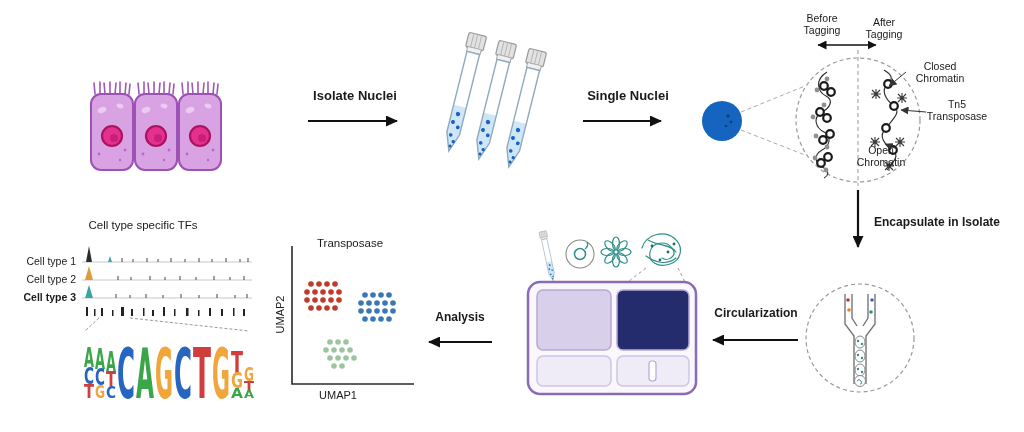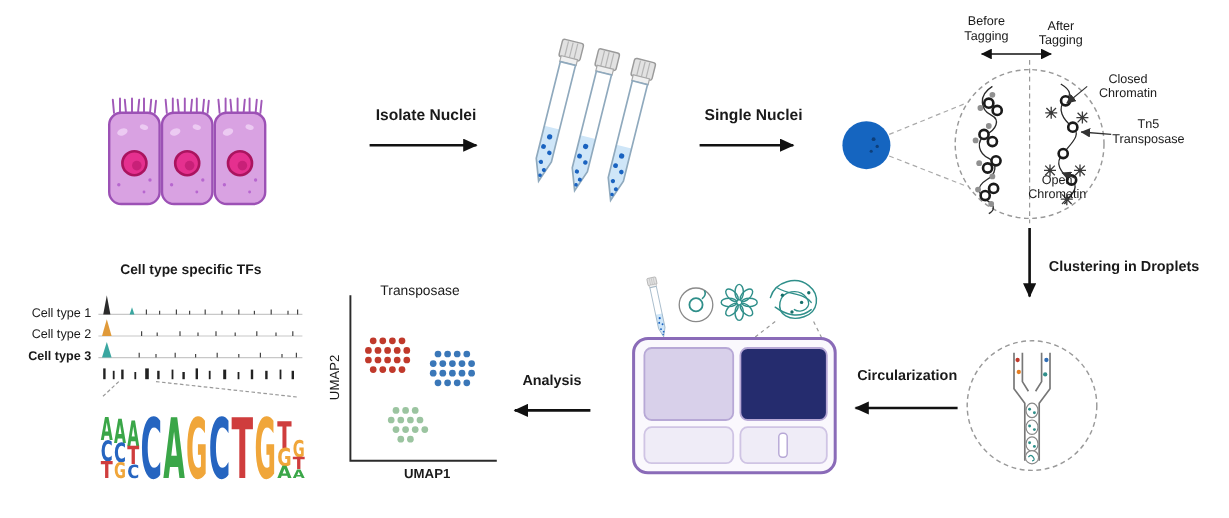--- a/index.html
+++ b/index.html
@@ -389,37 +389,37 @@
           <text x="231" y="398" font-size="13.9" fill="#3aa648" textLength="12" lengthAdjust="spacingAndGlyphs" font-family="DejaVu Sans, sans-serif" font-weight="bold">A</text>
           <text x="244" y="381" font-size="19.4" fill="#f0a63a" textLength="10" lengthAdjust="spacingAndGlyphs" font-family="DejaVu Sans, sans-serif" font-weight="bold">G</text>
           <text x="244" y="391" font-size="13.9" fill="#cf3d3d" textLength="10" lengthAdjust="spacingAndGlyphs" font-family="DejaVu Sans, sans-serif" font-weight="bold">T</text>
           <text x="244" y="398" font-size="9.7" fill="#3aa648" textLength="10" lengthAdjust="spacingAndGlyphs" font-family="DejaVu Sans, sans-serif" font-weight="bold">A</text>
         </g>
   </g>
 </svg>
 
 <div class="lbl bold f13 center" style="left:300px;top:88px;width:110px;">Isolate Nuclei</div>
 <div class="lbl bold f13 center" style="left:572px;top:88px;width:112px;">Single Nuclei</div>
-<div class="lbl bold f12" style="left:874px;top:215px;width:150px;">Clustering in Droplets</div>
+<div class="lbl bold f12" style="left:874px;top:215px;width:150px;">Encapsulate in Isolate</div>
 <div class="lbl bold f12 center" style="left:706px;top:306px;width:100px;">Circularization</div>
 <div class="lbl bold f12 center" style="left:428px;top:310px;width:64px;text-align:center;">Analysis</div>
 
 <div class="lbl f105 center" style="left:794px;top:12px;width:56px;">Before
 Tagging</div>
 <div class="lbl f105 center" style="left:858px;top:16px;width:52px;">After
 Tagging</div>
 <div class="lbl f105 center" style="left:906px;top:60px;width:68px;">Closed
 Chromatin</div>
 <div class="lbl f105 center" style="left:918px;top:98px;width:78px;">Tn5
 Transposase</div>
 <div class="lbl f105 center" style="left:848px;top:144px;width:66px;">Open
 Chromatin</div>
 
-<div class="lbl f115 center" style="left:84px;top:219px;width:150px;font-weight:bold;">Cell type specific TFs</div>
+<div class="lbl f115 center" style="left:68px;top:219px;width:150px;">Cell type specific TFs</div>
 <div class="lbl f105 right" style="left:6px;top:255px;width:70px;">Cell type 1</div>
 <div class="lbl f105 right" style="left:6px;top:273px;width:70px;">Cell type 2</div>
 <div class="lbl f105 right" style="left:6px;top:291px;width:70px;font-weight:bold;">Cell type 3</div>
 
 <div class="lbl f115 center" style="left:304px;top:237px;width:92px;">Transposase</div>
-<div class="lbl f11 center" style="left:318px;top:389px;width:76px;font-weight:bold;">UMAP1</div>
+<div class="lbl f11 center" style="left:300px;top:389px;width:76px;">UMAP1</div>
 <div class="lbl f11 center rot" style="left:250px;top:308px;width:60px;">UMAP2</div>
 
 </div>
 
 </body></html>

